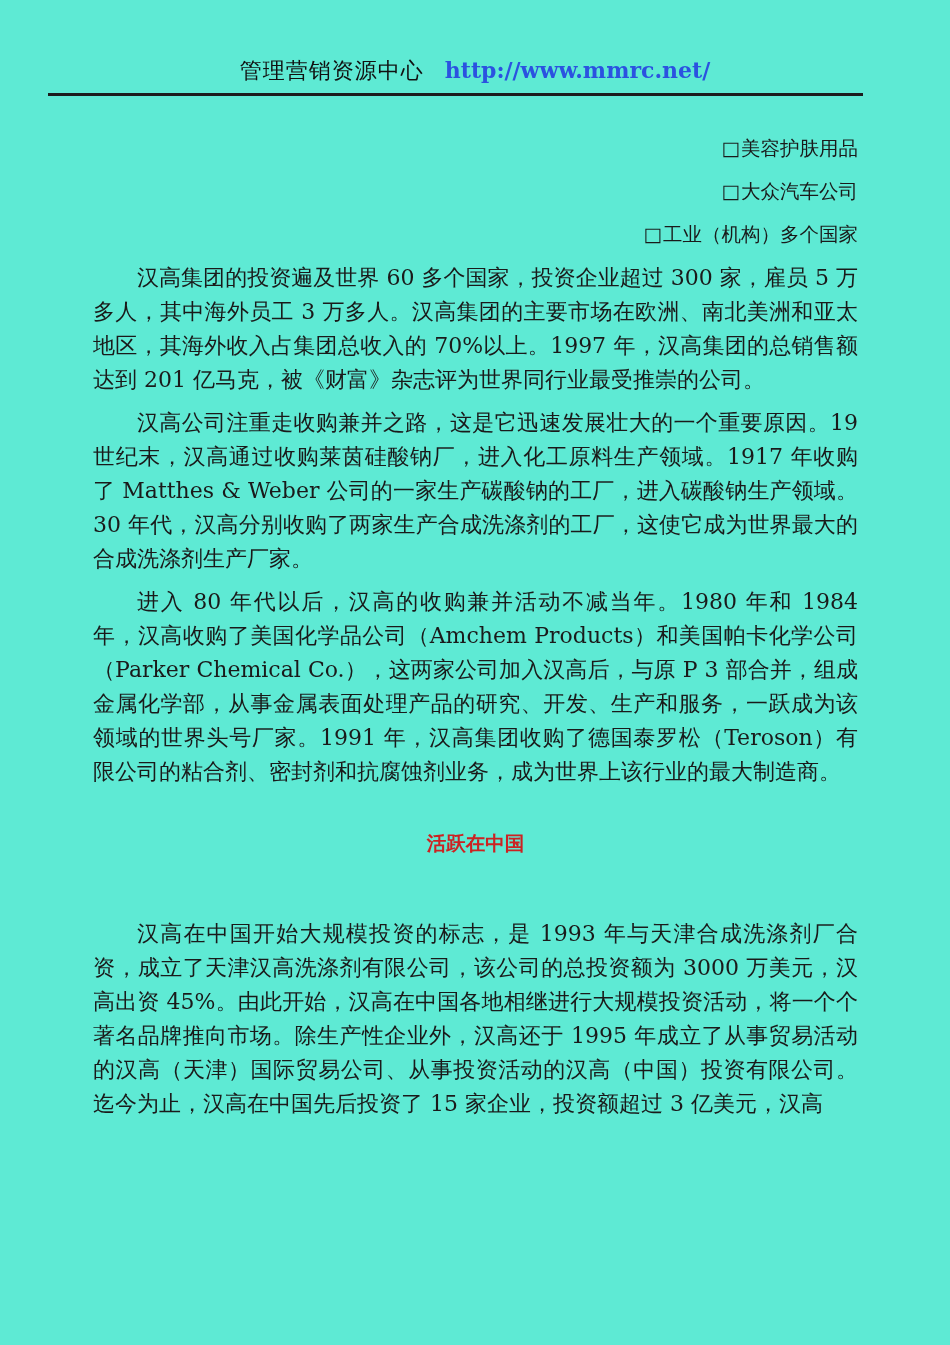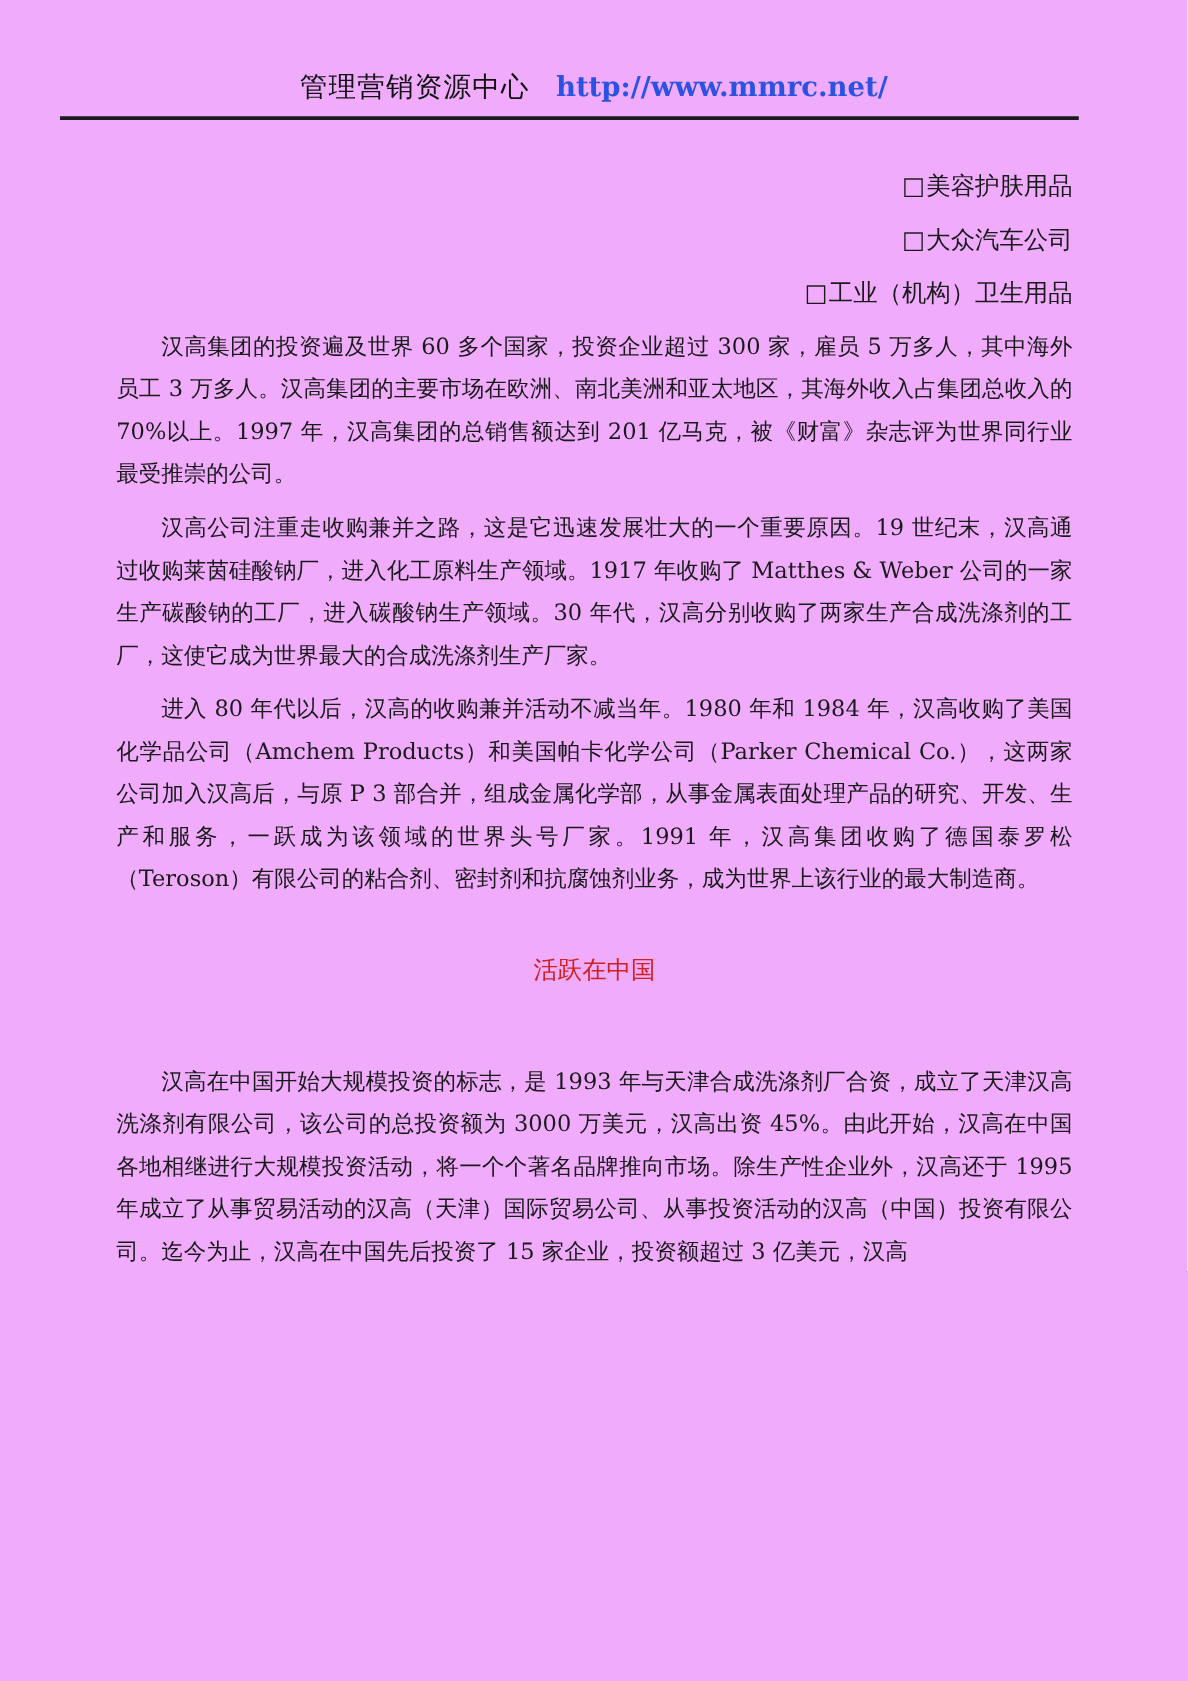--- a/index.html
+++ b/index.html
@@ -11,21 +11,21 @@
     width: 950px;
     height: 1345px;
     font-family: "DejaVu Serif", "Liberation Serif", serif;
     color: #1a1a1a;
     overflow: hidden;
   }
   .page {
     position: relative;
     width: 950px;
     height: 1345px;
-    background: #f0abfc;
+    background: #5eead4;
   }
   
   .doc-header {
     padding-top: 55px;
     text-align: center;
     font-size: 22px;
     line-height: 30px;
     white-space: nowrap;
   }
   .site-name {
@@ -56,32 +56,32 @@
     margin-bottom: 9px;
     padding-left: 30px;
     white-space: nowrap;
     text-align: right;
   }
   .checkbox-glyph {
     font-size: 19.5px;
     margin-right: 1px;
   }
   .para {
-    font-size: 18px;
+    font-size: 22px;
     line-height: 34px;
     text-align: justify;
     text-indent: 2em;
     margin: 0 0 9px 0;
   }
   .section-heading {
     font-size: 19.5px;
     line-height: 34px;
     color: #cc2222;
     text-align: center;
-    font-weight: normal;
+    font-weight: bold;
     margin: 38px 0 56px 0;
   }
 </style>
 </head>
 <body>
 
 <div class="page">
 
   <div class="doc-header">
     <span class="site-name">管理营销资源中心</span>
@@ -92,21 +92,21 @@
   <div class="content">
 
     <div class="bullet-list">
       <div class="bullet-item">
         <span class="checkbox-glyph">□</span><span>美容护肤用品</span>
       </div>
       <div class="bullet-item">
         <span class="checkbox-glyph">□</span><span>大众汽车公司</span>
       </div>
       <div class="bullet-item">
-        <span class="checkbox-glyph">□</span><span>工业（机构）卫生用品</span>
+        <span class="checkbox-glyph">□</span><span>工业（机构）多个国家</span>
       </div>
     </div>
 
     <p class="para">汉高集团的投资遍及世界 60 多个国家，投资企业超过 300 家，雇员 5 万多人，其中海外员工 3 万多人。汉高集团的主要市场在欧洲、南北美洲和亚太地区，其海外收入占集团总收入的 70%以上。1997 年，汉高集团的总销售额达到 201 亿马克，被《财富》杂志评为世界同行业最受推崇的公司。</p>
     <p class="para">汉高公司注重走收购兼并之路，这是它迅速发展壮大的一个重要原因。19 世纪末，汉高通过收购莱茵硅酸钠厂，进入化工原料生产领域。1917 年收购了 Matthes &amp; Weber 公司的一家生产碳酸钠的工厂，进入碳酸钠生产领域。30 年代，汉高分别收购了两家生产合成洗涤剂的工厂，这使它成为世界最大的合成洗涤剂生产厂家。</p>
     <p class="para">进入 80 年代以后，汉高的收购兼并活动不减当年。1980 年和 1984 年，汉高收购了美国化学品公司（Amchem Products）和美国帕卡化学公司（Parker Chemical Co.），这两家公司加入汉高后，与原 P 3 部合并，组成金属化学部，从事金属表面处理产品的研究、开发、生产和服务，一跃成为该领域的世界头号厂家。1991 年，汉高集团收购了德国泰罗松（Teroson）有限公司的粘合剂、密封剂和抗腐蚀剂业务，成为世界上该行业的最大制造商。</p>
 
     <h2 class="section-heading">活跃在中国</h2>
 
     <p class="para">汉高在中国开始大规模投资的标志，是 1993 年与天津合成洗涤剂厂合资，成立了天津汉高洗涤剂有限公司，该公司的总投资额为 3000 万美元，汉高出资 45%。由此开始，汉高在中国各地相继进行大规模投资活动，将一个个著名品牌推向市场。除生产性企业外，汉高还于 1995 年成立了从事贸易活动的汉高（天津）国际贸易公司、从事投资活动的汉高（中国）投资有限公司。迄今为止，汉高在中国先后投资了 15 家企业，投资额超过 3 亿美元，汉高</p>

